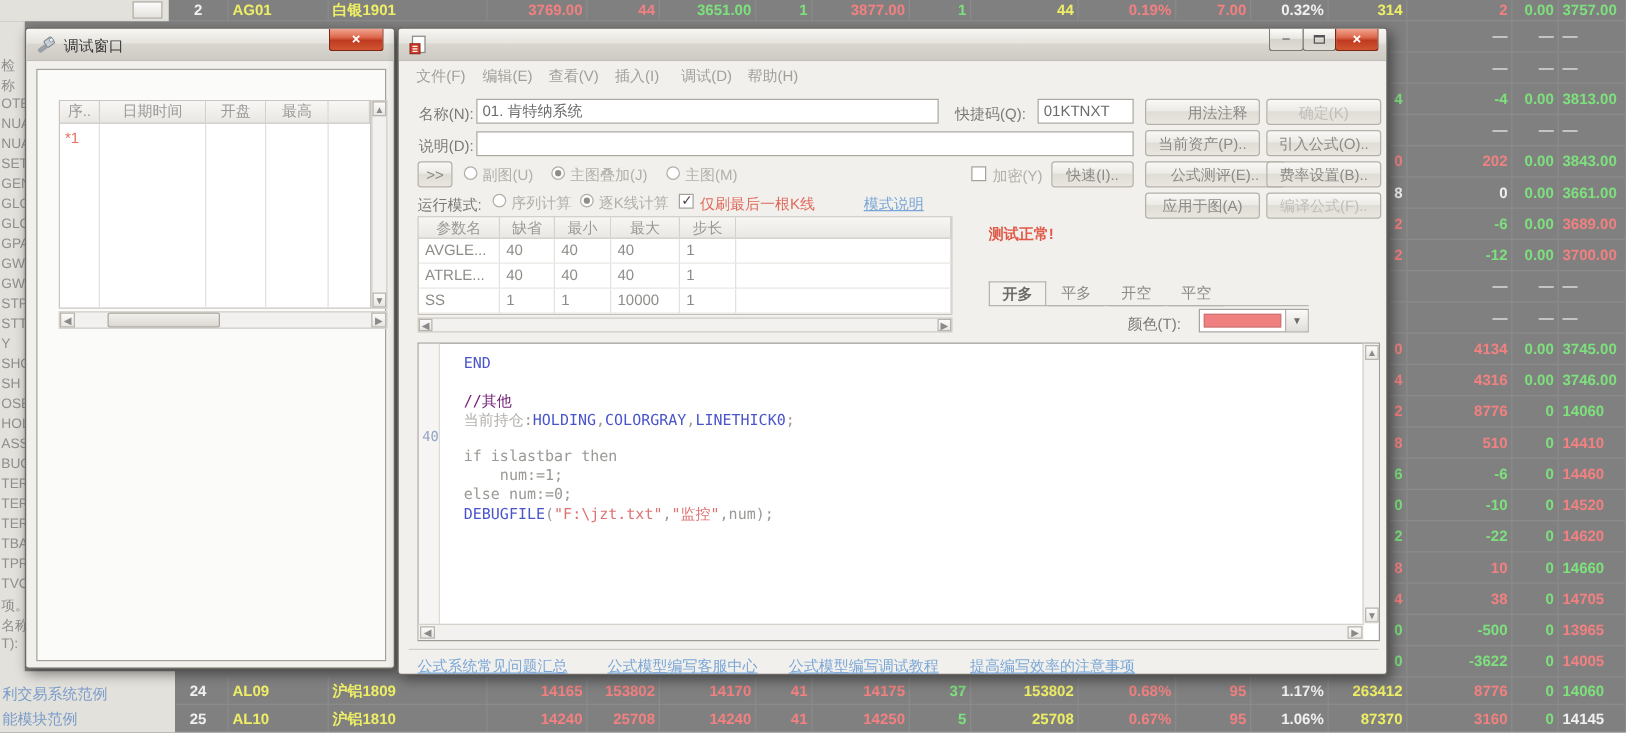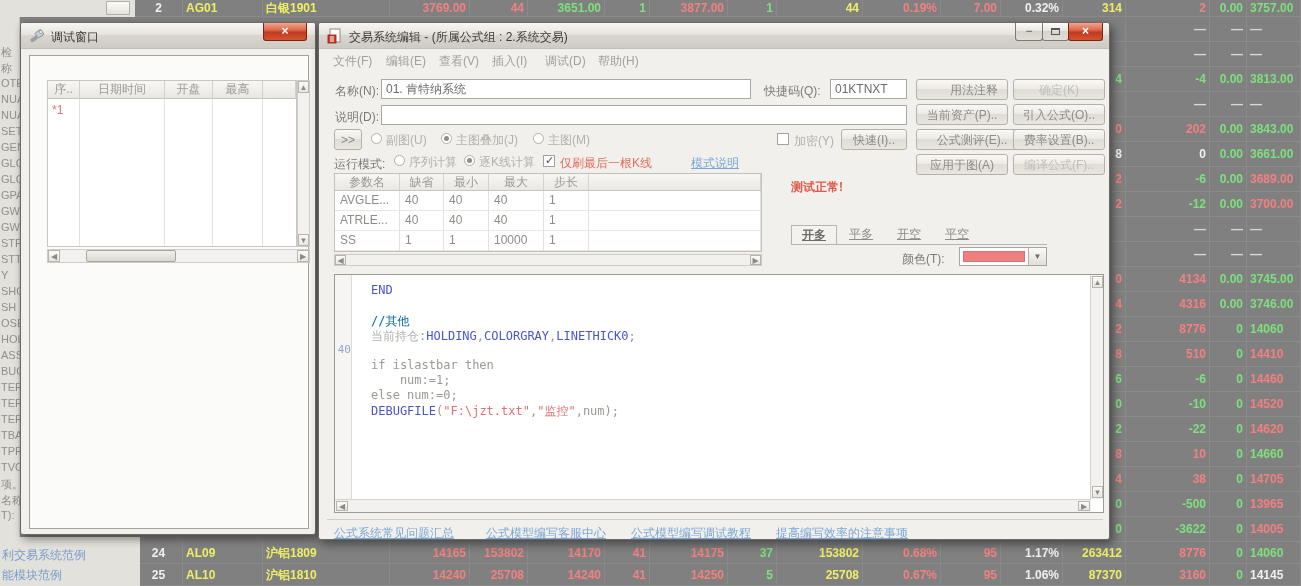--- a/index.html
+++ b/index.html
@@ -63,31 +63,31 @@
 
   
   .ptable { position:absolute; background:#fff; border:1px solid #c4c1ba; }
   .pth { position:absolute; top:0; height:17px; background:linear-gradient(#f7f6f4,#eae8e3);
          border-right:1px solid #d5d2cc; border-bottom:1px solid #c9c6c0;
          color:#9c9a96; text-align:center; line-height:16px; }
   .pcell { position:absolute; height:20px; color:#8e8c88; line-height:19px; padding-left:5px;
            border-right:1px solid #e4e2de; border-bottom:1px solid #e9e7e3; overflow:hidden; }
 
   
-  .tab { position:absolute; height:20px; line-height:19px; padding:0 10px; color:#8d8b87; border-bottom:1px solid #b8b5ae;text-decoration:underline; }
+  .tab { position:absolute; height:20px; line-height:19px; padding:0 10px; color:#8d8b87; border-bottom:1px solid #b8b5ae; }
   .tab.active { background:#f4f2ee; border:1px solid #b8b5ae; border-bottom:1px solid #f4f2ee; color:#6d6b67; font-weight:bold; }
 
   
   .code-area { position:absolute; background:#fff; border:1px solid #9e9b94; }
   .gutter { position:absolute; left:0; top:0; bottom:0; width:17px; background:#f6f5f3; border-right:1px solid #dddbd6; }
   .code-line { position:absolute; left:36px; white-space:pre; font-family:"DejaVu Sans Mono", monospace; font-size:12px; }
   .ln { position:absolute; left:0; width:16px; text-align:right; color:#94a4c4; font-size:11px; font-family:"DejaVu Sans Mono",monospace; }
   .seg-kw  { color:#4a55cc; }
   .seg-str { color:#e07272; }
-  .seg-com { color:#0369a1; }
+  .seg-com { color:#701a75; }
   .seg-cn  { color:#b2b0ac; }
   .seg-pl  { color:#9b9995; }
 
   .hline { position:absolute; height:1px; background:#d2cfc8; }
 </style>
 </head>
 <body>
 
 <div id="quotes">
     <div class="qrow" style="top:0px;height:17px;">
@@ -353,21 +353,20 @@
   </div>
 </div>
 
 <div class="win" style="left:318px;top:22px;width:792px;height:518px;z-index:20;">
   <div class="titlebar">
     <svg class="abs" style="left:8px;top:5px;" width="16" height="16" viewBox="0 0 16 16">
       <rect x="3" y="1" width="10" height="13" fill="#fdfdfd" stroke="#8a8a8a" stroke-width="1"></rect>
       <rect x="1" y="7" width="8" height="8" fill="#d23c28" stroke="#8c1f12" stroke-width="0.8"></rect>
       <path d="M3 9 L7 9 M3 11 L7 11 M3 13 L7 13" stroke="#fff" stroke-width="1"></path>
     </svg>
-    <span class="title-text" style="left:30px;">交易系统编辑 - (所属公式组 : 2.系统交易)</span>
     <div class="cap-btn" style="right:66px;width:28px;">−</div>
     <div class="cap-btn" style="right:40px;width:27px;"><span class="maxglyph"></span></div>
     <div class="cap-btn cap-close" style="right:6px;width:35px;">×</div>
   </div>
 
   <div id="menu-bar" class="abs" style="left:0;top:30px;width:100%;height:18px;">
       <span class="menu-item" style="left: 14px;">文件(F)</span>
       <span class="menu-item" style="left: 67px;">编辑(E)</span>
       <span class="menu-item" style="left: 120px;">查看(V)</span>
       <span class="menu-item" style="left: 173px;">插入(I)</span>

